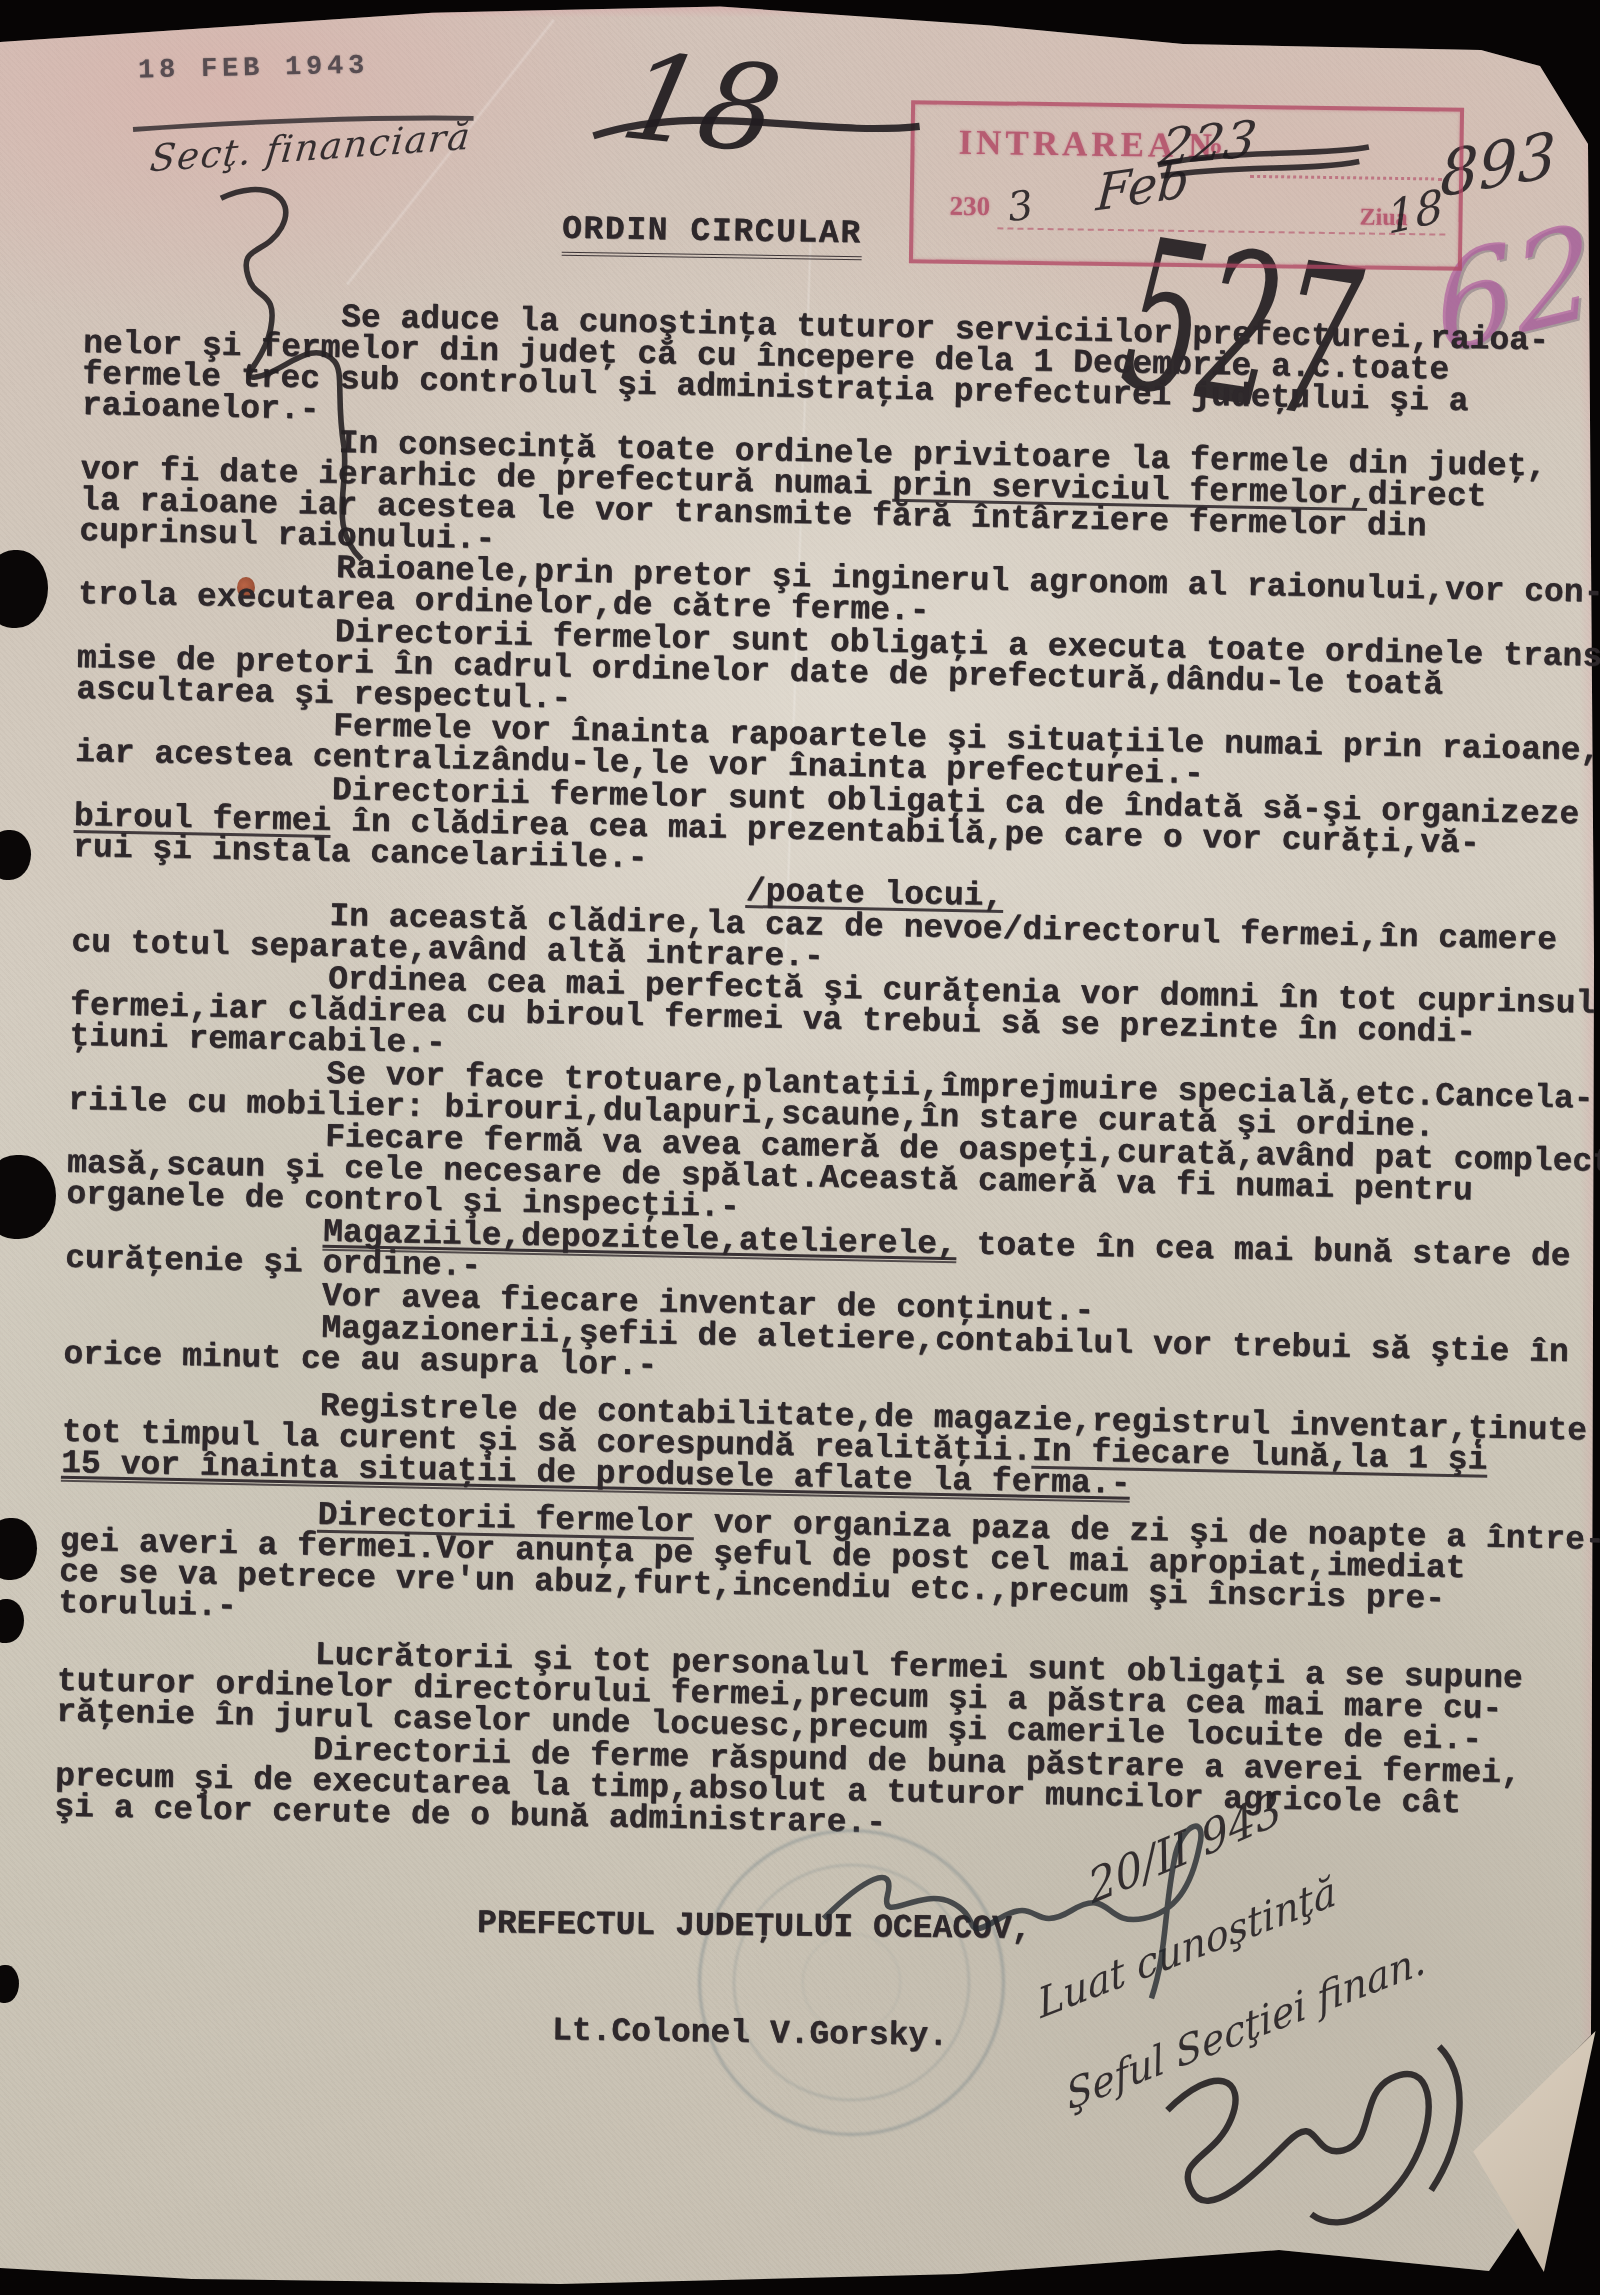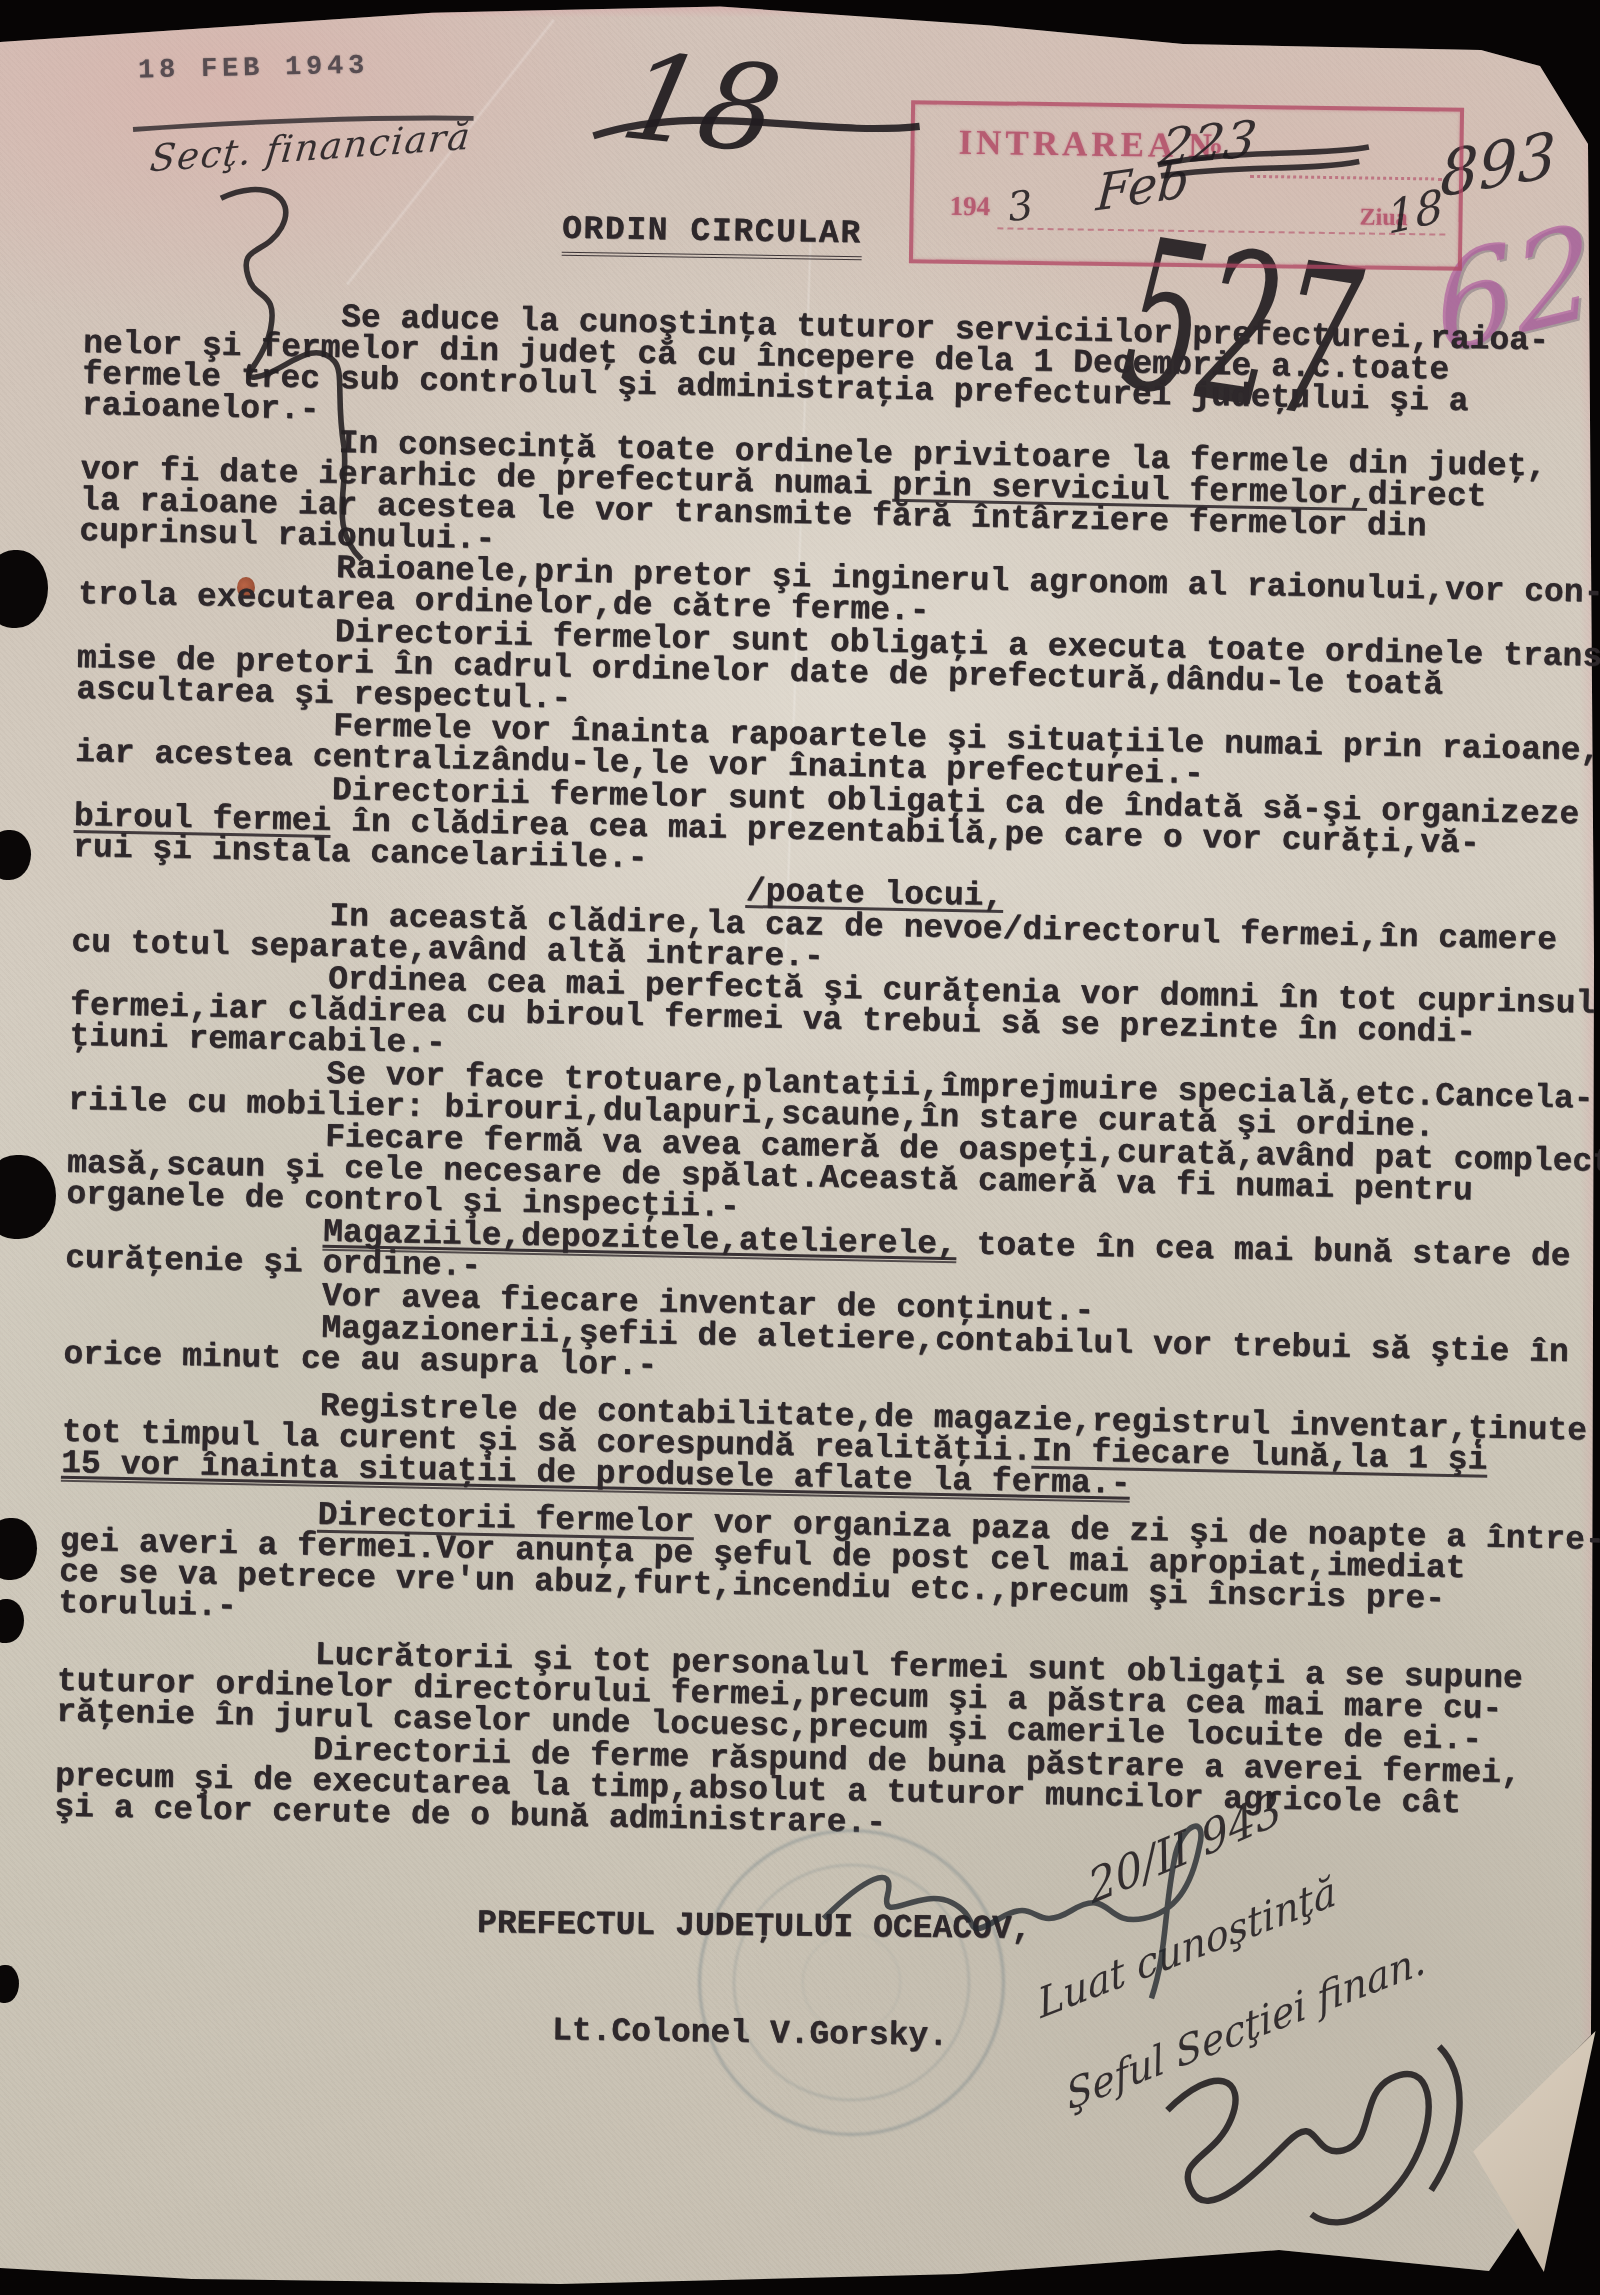--- a/index.html
+++ b/index.html
@@ -105,21 +105,21 @@
   <div class="hand hw-dept">Secţ. financiară</div>
 
   <div class="hand hw-big18">18</div>
   <div class="hand hw-527">527</div>
   <div class="hand hw-893">893</div>
   <div class="hand hw-62">62</div>
 
   <div class="entry-stamp">
     <div class="stamp-red es-title">INTRAREA №</div>
     <div class="es-dotline"></div>
-    <div class="stamp-red es-year">194</div>
+    <div class="stamp-red es-year">230</div>
     <div class="es-dateline"></div>
     <div class="stamp-red es-ziua">Ziua</div>
     <div class="hand hw-223">223</div>
     <div class="hand hw-y3">3</div>
     <div class="hand hw-feb">Feb</div>
     <div class="hand hw-d18">18</div>
   </div>
 
   <div class="typed doc-title">ORDIN CIRCULAR</div>
 

